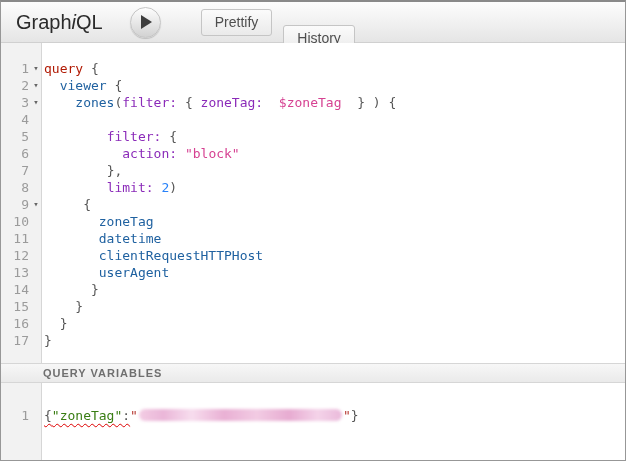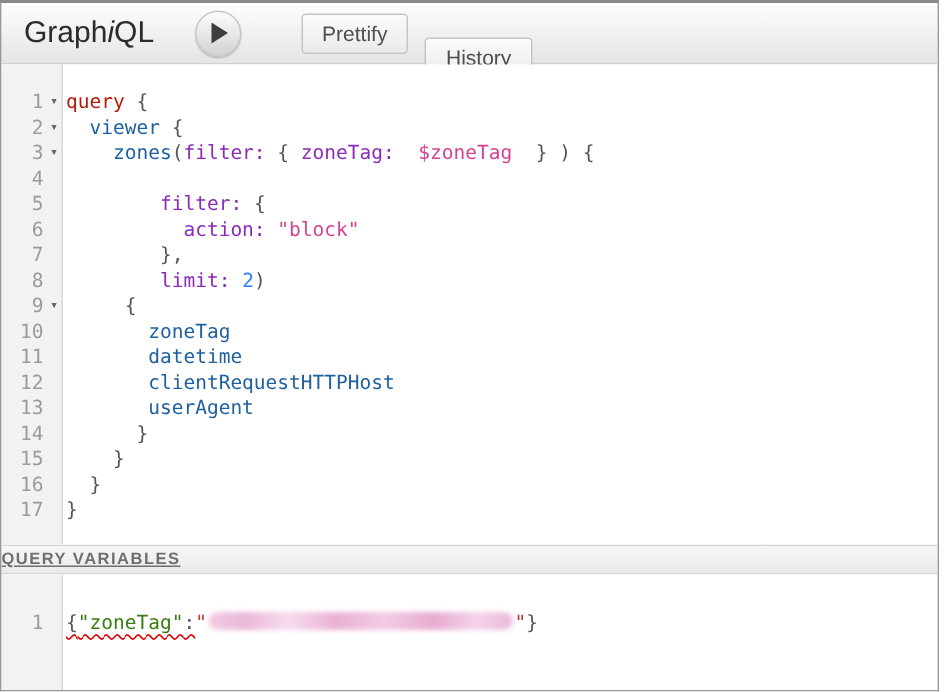--- a/index.html
+++ b/index.html
@@ -60,22 +60,22 @@
     display:inline-block;vertical-align:middle;height:12px;border-radius:6px;
     margin:0 1px 3px 1px;filter:blur(1.6px);
     background:linear-gradient(90deg,#f3cde4,#eab6d8 12%,#f7ddee 26%,#e9b0d4 42%,
       #f2cbe3 58%,#e7abd1 74%,#f4d3e9 88%,#eab9da);
   }
   
   .vheader{
     flex:0 0 18px;height:18px;display:flex;align-items:center;
     border-top:1px solid #d6d6d6;border-bottom:1px solid #d6d6d6;
     background:linear-gradient(#f7f7f7,#eaeaea);
-    font-size:11px;font-weight:bold;
-    letter-spacing:1px;color:#6f6f6f;cursor:default;text-decoration:underline;
+    padding-left:42px;font-size:11px;font-weight:bold;
+    letter-spacing:1px;color:#6f6f6f;cursor:default;
   }
   .veditor{
     position:relative;flex:0 0 auto;height:53px;overflow:hidden;
     font-family:"DejaVu Sans Mono","Liberation Mono",monospace;
     font-size:13px;line-height:17px;padding-top:24px;background:#fff;
   }
 </style>
 </head>
 <body>
 

